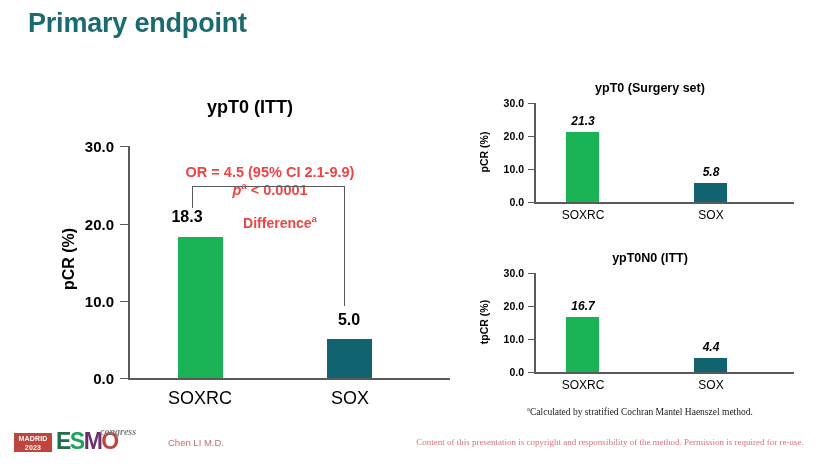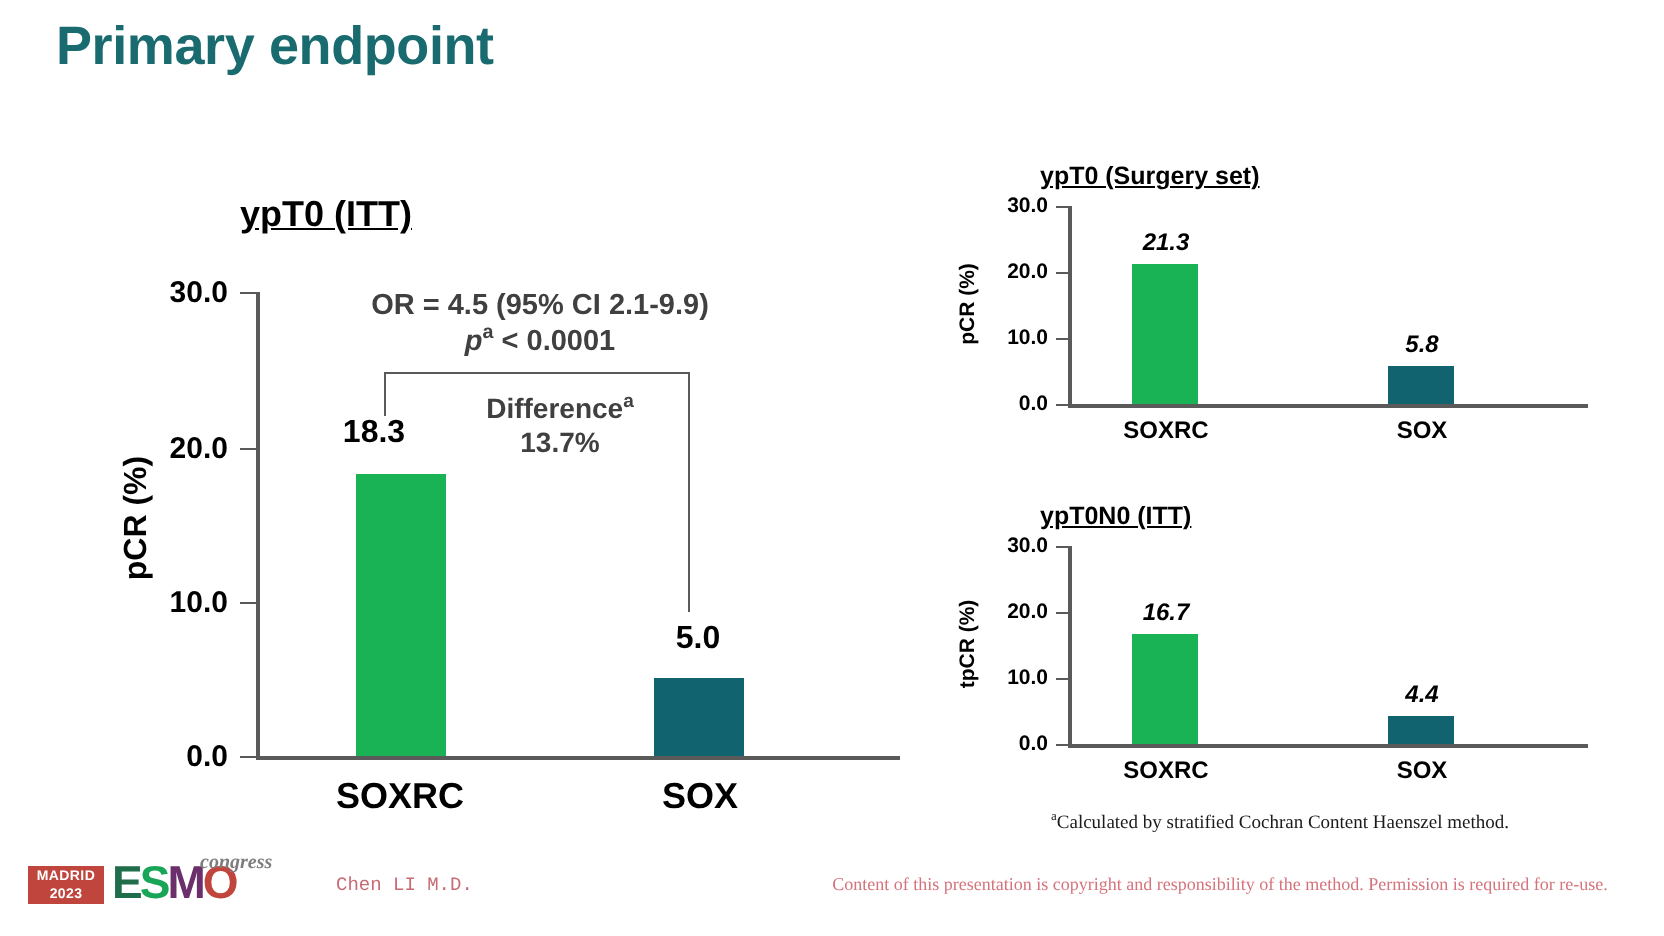--- a/index.html
+++ b/index.html
@@ -18,24 +18,23 @@
     font-size: 27px;
     font-weight: bold;
     color: #1a6b70;
     letter-spacing: -0.2px;
   }
 
   
   .chart { position: absolute; }
   .chart-title {
     position: absolute;
-    text-align: left;
-    font-weight: bold;
-    color: #000;
-    text-decoration: underline;
+    text-align: center;
+    font-weight: bold;
+    color: #000;
     white-space: nowrap;
   }
   .axis-line { position: absolute; background: #5a5a5a; }
   .tick { position: absolute; background: #5a5a5a; height: 1px; }
   .tick-label {
     position: absolute;
     text-align: right;
     font-weight: bold;
     color: #000;
     white-space: nowrap;
@@ -55,40 +54,41 @@
   .bar-value {
     position: absolute;
     text-align: center;
     font-weight: bold;
     color: #000;
     white-space: nowrap;
   }
   .cat-label {
     position: absolute;
     text-align: center;
-    font-weight: bold;
+    font-weight: normal;
     color: #000;
     white-space: nowrap;
   }
 
   
   #main-chart { left: 0; top: 0; width: 460px; height: 420px; }
   #main-chart .chart-title { left: 120px; top: 97px; width: 260px; font-size: 18px; }
   #main-chart .tick-label { font-size: 15px; }
   #main-chart .cat-label { font-size: 18px; }
   #main-chart .bar-value { font-size: 16px; }
   #main-chart .y-title { font-size: 16px; }
 
   
   .annot {
     position: absolute;
     text-align: center;
     font-weight: bold;
-    color: #404040;
-    white-space: nowrap;
+    color: #ef4444;
+    white-space: nowrap;
+    margin-top: 19px;
   }
   #or-line   { left: 150px; top: 145px; width: 240px; font-size: 14.5px; }
   #p-line    { left: 150px; top: 163px; width: 240px; font-size: 14.5px; }
   #p-line i  { font-style: italic; }
   #diff-line1{ left: 215px; top: 196px; width: 130px; font-size: 14px; }
   #diff-line2{ left: 215px; top: 213px; width: 130px; font-size: 14px; }
 
   
   .bracket-top  { position: absolute; background: #5a5a5a; height: 1px; }
   .bracket-left { position: absolute; background: #5a5a5a; width: 1px; }
@@ -137,21 +137,21 @@
   .esmo-word span:nth-child(4) { color: #c0453c; }
   .congress-word {
     position: absolute; left: 86px; top: -2px;
     font-size: 10px; color: #7d7d7d;
     font-style: italic; font-weight: bold;
     font-family: "Liberation Serif", serif;
   }
   .presenter {
     position: absolute; left: 168px; top: 437px;
     font-size: 9.5px; color: #c76b74;
-    font-family: Liberation Mono, monospace;
+    font-family: Liberation Sans, sans-serif;
   }
   .copyright {
     position: absolute; left: 400px; top: 437px;
     width: 420px; text-align: center;
     font-size: 9px; color: #d5737c;
     font-family: "Liberation Serif", serif;
   }
 </style>
 </head>
 <body>
@@ -191,21 +191,20 @@
 
     <div class="annot" id="or-line">OR = 4.5 (95% CI 2.1-9.9)</div>
 
     <div class="annot" id="p-line"><i>p</i><sup>a</sup><span> &lt; 0.0001</span></div>
 
     <div class="bracket-top" style="left:192px; top:186px; width:152px;"></div>
     <div class="bracket-left" style="left:192px; top:186px; height:22px;"></div>
     <div class="bracket-right" style="left:344px; top:186px; height:120px;"></div>
 
     <div class="annot" id="diff-line1"><span>Difference</span><sup>a</sup></div>
-    <div class="annot" id="diff-line2">13.7%</div>
   </div>
 
   <div id="chart-surgery" class="chart small-chart">
 
     <div class="chart-title" style="left:60px; top:3px; width:260px;">ypT0 (Surgery set)</div>
 
     <div class="y-title" style="left:-13px; top:68px; width:74px;">pCR (%)</div>
 
     <div class="axis-line" style="left:74px; top:25px; width:1.5px; height:100px;"></div>
     <div class="axis-line" style="left:74px; top:124px; width:260px; height:1.5px;"></div>
@@ -252,21 +251,21 @@
     <div class="bar bar-green" style="left:106px; top:68.9px; width:33px; height:55.1px;"></div>
     <div class="bar bar-teal" style="left:234px; top:109.5px; width:33px; height:14.5px;"></div>
 
     <div class="bar-value" style="left:92px; top:51px; width:62px;">16.7</div>
     <div class="bar-value" style="left:220px; top:92px; width:62px;">4.4</div>
 
     <div class="cat-label" style="left:83px; top:130px; width:80px;">SOXRC</div>
     <div class="cat-label" style="left:211px; top:130px; width:80px;">SOX</div>
   </div>
 
-  <div class="footnote"><sup>a</sup><span>Calculated by stratified Cochran Content Haenszel method.</span></div>
+  <div class="footnote"><sup>a</sup><span>Calculated by stratified Cochran Mantel Haenszel method.</span></div>
 
   <div class="footer-logo">
     <div class="madrid-badge">
       <div>MADRID</div>
       <div>2023</div>
     </div>
     <div class="esmo-word"><span>E</span><span>S</span><span>M</span><span>O</span></div>
     <div class="congress-word">congress</div>
   </div>
 

